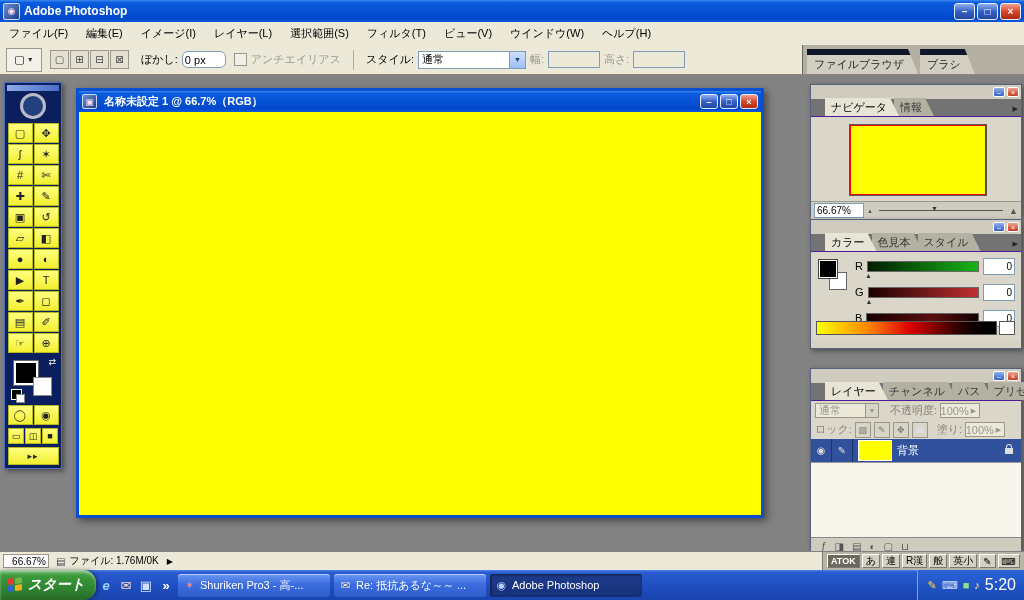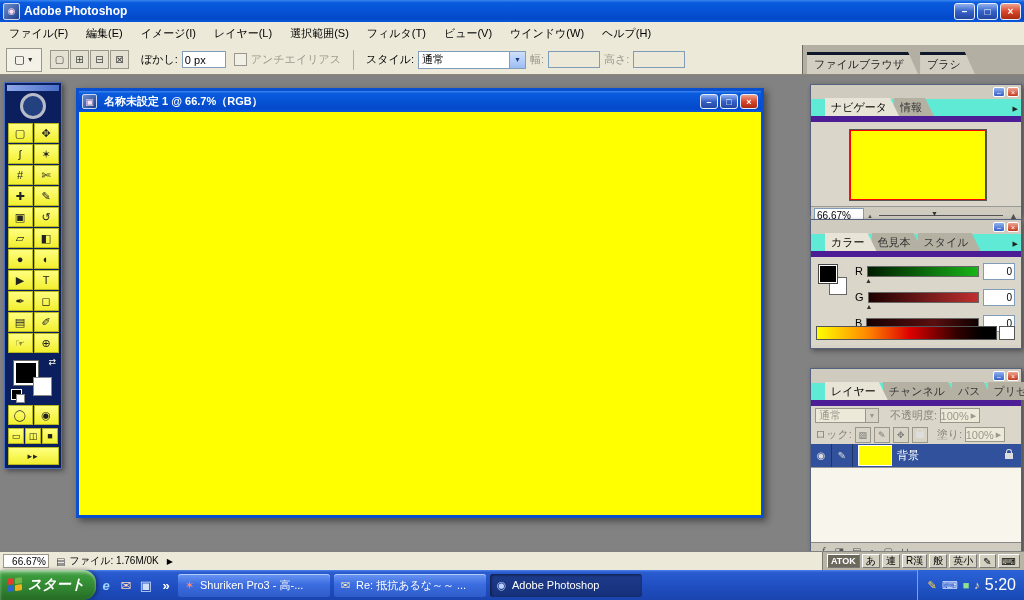--- a/index.html
+++ b/index.html
@@ -35,21 +35,21 @@
   .field:disabled{background:#ece9d8}
   .checkbox{width:11px;height:11px;border:1px solid #9a978c;background:#f2f0e6;display:inline-block;margin-left:8px}
   .sep{width:1px;height:20px;background:#b0ac9e;margin:0 8px}
   .combo{height:18px;width:108px;border:1px solid #7f9db9;background:#fff;display:flex;align-items:center;box-sizing:border-box}
   .combo span:first-child{flex:1;padding-left:3px}
   .combo-btn{width:15px;height:16px;background:linear-gradient(180deg,#cfe0fb,#9cbdf4);border-left:1px solid #7f9db9;
     display:flex;align-items:center;justify-content:center;font-size:7px;color:#1a3a8a}
   .well{position:absolute;right:0;top:0;width:222px;height:29px;background:#b3afa2;border-left:1px solid #6a675c;
     display:flex;align-items:flex-end;padding-left:4px;box-sizing:border-box}
   .well-tab{height:17px;padding:2px 14px 0 7px;margin-right:2px;background:#d2cec1;color:#222;
-    clip-path:polygon(0 0,calc(100% - 10px) 0,100% 100%,0 100%);border-top:3px solid #0f172a;white-space:nowrap}
+    clip-path:polygon(0 0,calc(100% - 10px) 0,100% 100%,0 100%);border-top:6px solid #0f172a;white-space:nowrap}
   
   .toolbox{position:absolute;left:4px;top:82px;width:58px;box-sizing:border-box;background:#0b1f5e;
     border:1px solid #4a6ec0;padding:2px;box-shadow:2px 2px 5px rgba(0,0,0,.45)}
   .tb-head{height:6px;background:linear-gradient(90deg,#8fa8e8,#4a6fc8);margin-bottom:2px}
   .tb-logo{width:20px;height:20px;border:3px solid #b8bcc8;border-radius:50%;margin:2px auto 4px;background:#23407f}
   .tools{display:grid;grid-template-columns:25px 25px;gap:1px;justify-content:center}
   .tool{height:20px;background:linear-gradient(180deg,#ffff80,#f2ef30);border:1px solid #b8b820;box-sizing:border-box;
     display:flex;align-items:center;justify-content:center;font-size:11px;color:#222;cursor:default}
   .swatches{position:relative;height:46px;margin-top:3px}
   .fg-swatch{position:absolute;left:7px;top:5px;width:20px;height:20px;background:#000;border:2px solid #fff;outline:1px solid #666}
@@ -68,21 +68,21 @@
     background:linear-gradient(180deg,#3a86f0 0%,#0a5bdd 12%,#0653d6 45%,#0349c9 85%,#0a58e0 100%)}
   .doc-titlebar .win-btn{width:18px;height:15px;font-size:9px}
   .canvas{position:absolute;left:0;top:21px;right:0;bottom:0;background:#ffff00}
   
   .palette{position:absolute;left:810px;width:212px;background:#d6d2c6;border:1px solid #55617e;box-sizing:border-box;
     box-shadow:2px 2px 5px rgba(0,0,0,.4)}
   .p-head{height:12px;background:#cfcbbf;display:flex;justify-content:flex-end;align-items:center;gap:2px;padding:1px 2px}
   .mini2{width:12px;height:10px;border:1px solid #fff;border-radius:2px;box-sizing:border-box;font-size:7px;line-height:7px;
     color:#fff;display:flex;align-items:center;justify-content:center;background:linear-gradient(180deg,#8fb0ee,#3560c8)}
   .mini2.red{background:linear-gradient(180deg,#f0a28e,#c23a1e)}
-  .p-tabs{height:17px;display:flex;align-items:flex-end;background:#5eead4;border-bottom:6px solid #4c1d95;padding-left:14px}
+  .p-tabs{height:17px;display:flex;align-items:flex-end;background:#737373;border-bottom:1px solid #4c1d95;padding-left:14px}
   .p-tab{height:16px;padding:2px 12px 0 6px;margin-right:-5px;background:#b4b0a2;color:#333;white-space:nowrap;
     clip-path:polygon(0 0,calc(100% - 9px) 0,100% 100%,0 100%)}
   .p-tab.active{background:#e8e4d6;position:relative;z-index:2;color:#000}
   .p-menu{margin-left:auto;margin-bottom:3px;margin-right:3px;font-size:7px;color:#222;z-index:3}
   
   .nav-content{position:relative;height:84px;background:#dad6ca}
   .nav-thumb{position:absolute;left:38px;top:7px;width:136px;height:70px;background:#ffff00;border:1px solid #555;
     box-shadow:inset 0 0 0 1px #f00}
   .nav-bottom{height:17px;background:#cfcbbf;border-top:1px solid #999;display:flex;align-items:center;padding:0 3px;gap:3px}
   .nav-slider{flex:1;height:1px;background:#555;position:relative;margin:0 3px}
@@ -179,21 +179,21 @@
       <span>▢</span>
       <span class="tiny">▼</span>
     </div>
     <div class="mode-group">
       <span class="mode-btn">▢</span>
       <span class="mode-btn">⊞</span>
       <span class="mode-btn">⊟</span>
       <span class="mode-btn">⊠</span>
     </div>
     <span class="opt-label">ぼかし:</span>
-    <input class="field" style="width: 38px;" value="0 px">
+    <input class="field" style="width: 38px; border-radius: 6px;" value="0 px">
     <span class="checkbox"></span>
     <span class="opt-label disabled">アンチエイリアス</span>
     <span class="sep"></span>
     <span class="opt-label">スタイル:</span>
     <div class="combo">
       <span>通常</span>
       <span class="combo-btn">▼</span>
     </div>
     <span class="opt-label disabled">幅:</span>
     <input class="field" style="width: 46px;" disabled="">

